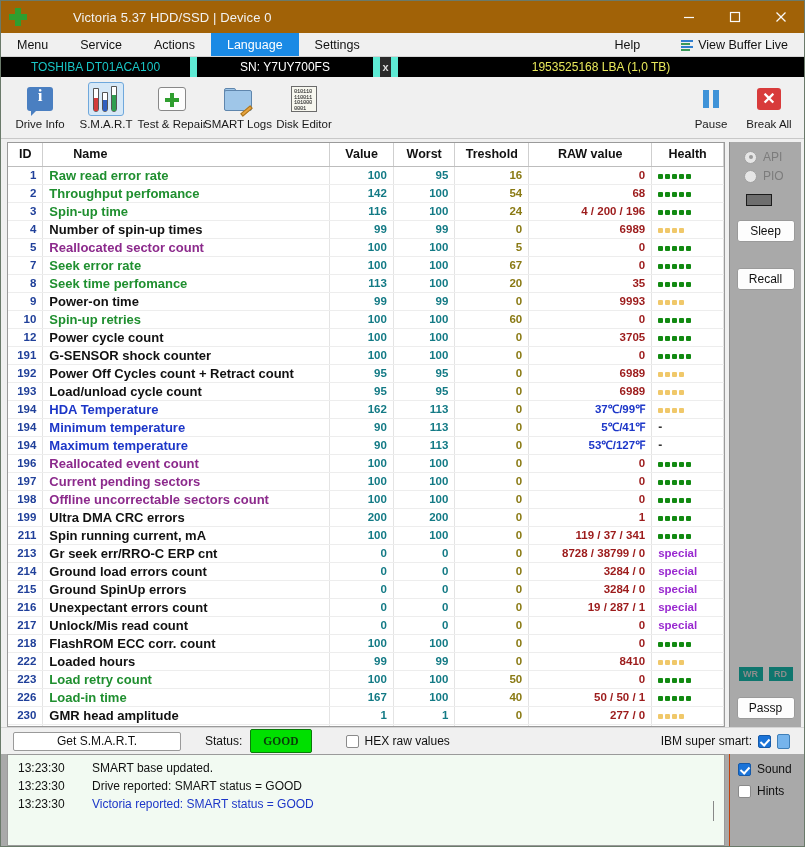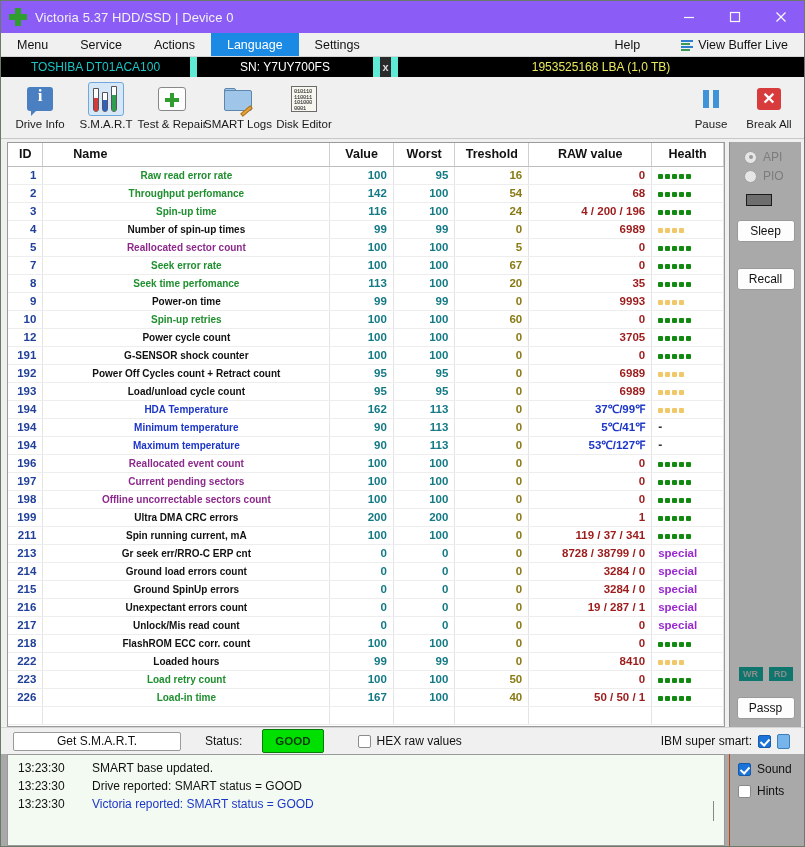--- a/index.html
+++ b/index.html
@@ -13,24 +13,25 @@
     width: 805px; height: 847px;
     background: #a9a9a9;
     display: flex; flex-direction: column;
     border: 1px solid #6a7a6a;
     position: relative;
   }
 
   
   .titlebar {
     height: 32px; flex: 0 0 32px;
-    background: #8b5cf6;
+    background: #a16207;
     display: flex; align-items: center;
     padding-left: 8px;
     color: #ffffff;
+    gap: 38px;
   }
   .title-logo {
     width: 18px; height: 18px;
     position: relative; flex: 0 0 18px;
     margin-right: 8px;
   }
   .title-logo::before, .title-logo::after {
     content: ""; position: absolute; background: #2f9e2f;
   }
   .title-logo::before { left: 6px; top: 0; width: 6px; height: 18px; }
@@ -169,21 +170,21 @@
   table.smart th.c-raw { width: 120px; }
   table.smart th.c-health { width: 70px; }
   table.smart td {
     padding: 1px 6px;
     border-right: 1px solid #e4e4e4;
     border-bottom: 1px solid #ededed;
     height: 17px; line-height: 15px;
     white-space: nowrap; overflow: hidden;
   }
   td.t-id { text-align: right; color: #20409a; font-weight: bold; font-size: 11.5px;}
-  td.t-name { text-align: center; font-weight: bold; font-size: 10px;}
+  td.t-name { text-align: left; font-weight: bold; font-size: 13px;}
   td.t-value, td.t-worst { text-align: right; color: #137a85; font-weight: bold; font-size: 11.5px;}
   td.t-thr { text-align: right; color: #8a7a14; font-weight: bold; font-size: 11.5px;}
   td.t-raw { text-align: right; color: #9c1b1b; font-weight: bold; font-size: 11.5px;}
   td.t-health { text-align: left; padding-left: 8px; }
   .nm-green { color: #1f8f2f; }
   .nm-black { color: #111111; }
   .nm-purple { color: #8c2a8c; }
   .nm-blue { color: #1c36c8; }
   .hbar { display: inline-flex; gap: 2px; align-items: center; }
   .hbar i { width: 5px; height: 5px; display: block; border-radius: 1px; }
@@ -245,23 +246,23 @@
   }
   .getsmart {
     width: 168px; height: 19px; background: #fff;
     border: 1px solid #9a9a9a; border-radius: 2px;
     font-size: 12px; color: #111;
     display:flex;align-items:center;justify-content:center;
     margin-left: 6px;
   }
   .st-label { font-size: 12px; color: #111; margin-left: 24px; }
   .st-badge {
-    margin-left: 20px; background: #00e000; border: 1px solid #0a7a0a;
+    margin-left: 8px; background: #00e000; border: 1px solid #0a7a0a;
     color: #0a3a0a; font-size: 11.5px; font-weight: bold;
-    padding: 5px 12px; border-radius: 2px;
+    padding: 5px 12px; border-radius: 2px; font-family: Liberation Serif, serif;
   }
   .cbox {
     width: 13px; height: 13px; background: #fff;
     border: 1px solid #8a8a8a; border-radius: 2px;
     display:inline-block; position:relative; flex:0 0 13px;
   }
   .cbox.checked { background: #1a73d8; border-color: #1559a8; }
   .cbox.checked::after {
     content:""; position:absolute; left:3px; top:1px;
     width:4px;height:7px;border:solid #fff;border-width:0 2px 2px 0;
@@ -815,20 +816,34 @@
             </tr>
             <tr>
               <td class="t-id">226</td>
               <td class="t-name nm-green">Load-in time</td>
               <td class="t-value">167</td>
               <td class="t-worst">100</td>
               <td class="t-thr">40</td>
               <td class="t-raw">50 / 50 / 1</td>
               <td class="t-health"><span class="hbar g">
                   <i></i>
+                  <i></i>
+                  <i></i>
+                  <i></i>
+                  <i></i>
+                </span></td>
+            </tr>
+            <tr>
+              <td class="t-id">230</td>
+              <td class="t-name nm-black">GMR head amplitude</td>
+              <td class="t-value">1</td>
+              <td class="t-worst">1</td>
+              <td class="t-thr">0</td>
+              <td class="t-raw">277 / 0</td>
+              <td class="t-health"><span class="hbar o">
                   <i></i>
                   <i></i>
                   <i></i>
                   <i></i>
                 </span></td>
             </tr>
             <tr class="filler-row">
               <td>&nbsp;</td>
               <td>&nbsp;</td>
               <td>&nbsp;</td>

